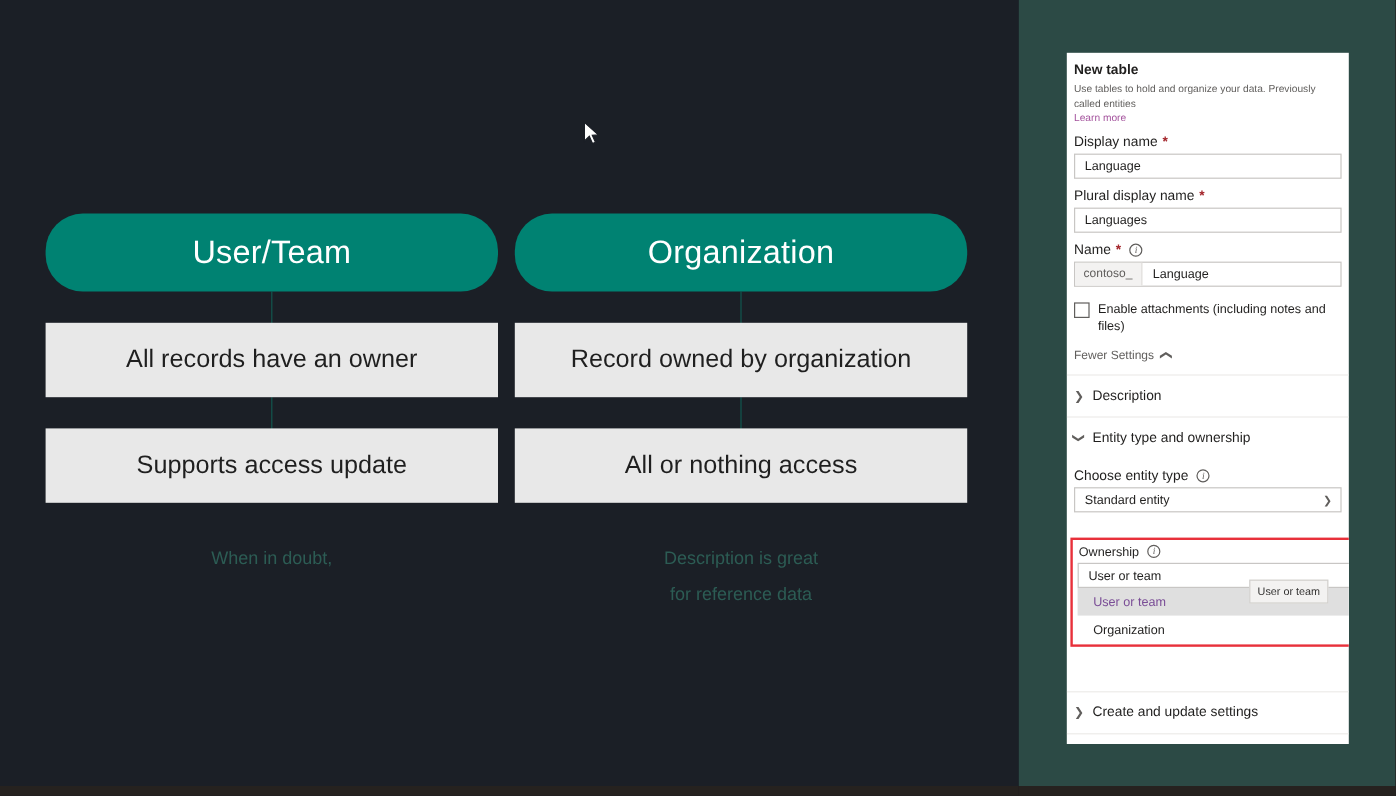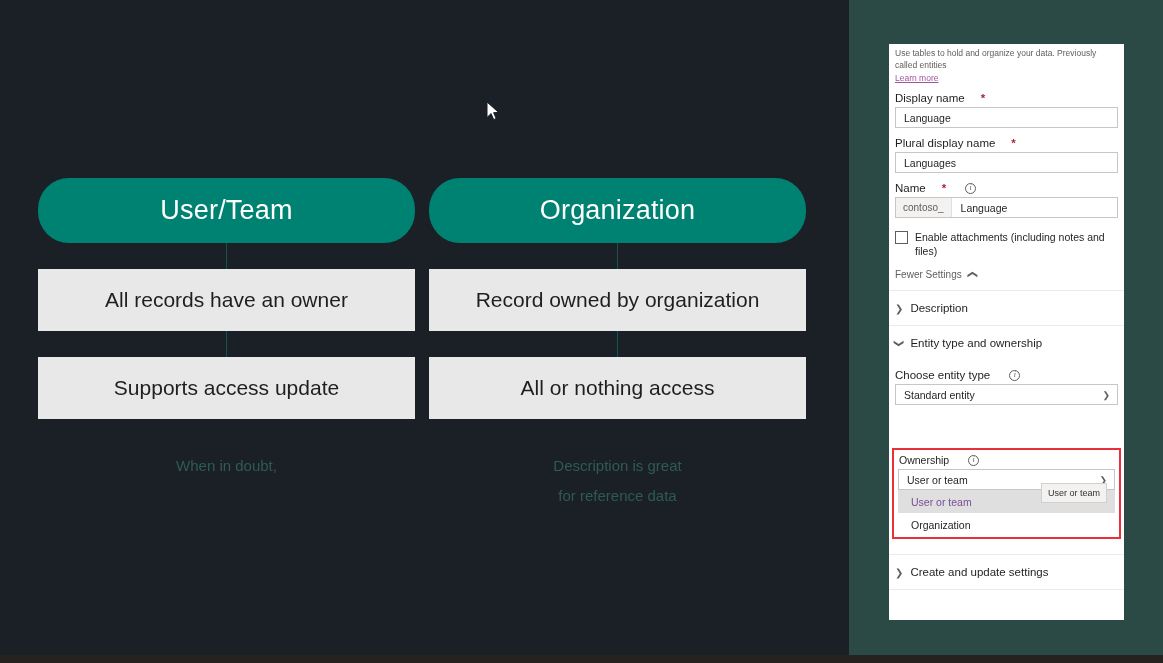--- a/index.html
+++ b/index.html
@@ -86,27 +86,27 @@
 
   .panel-title {
     font-size: 11.5px; font-weight: 700; color: #201f1e;
     padding: 9px 6px 0 6px;
   }
   .panel-sub {
     font-size: 8.5px; color: #605e5c; line-height: 12px;
     padding: 3px 6px 0 6px;
   }
   .learn-more {
-    font-size: 8.5px; color: #a4539d; text-decoration: underline;
+    font-size: 8.5px; color: #a4539d; 
     padding: 0 6px; display: inline-block; cursor: pointer;
   }
 
   .field-label {
     font-size: 11.5px; color: #201f1e; font-weight: 400;
-    padding: 9px 6px 3px 6px; display: flex; align-items: center; gap: 16px;
+    padding: 9px 6px 3px 6px; display: flex; gap: 4px;
   }
   .req { color: #a4262c; font-weight: 700; }
 
   .info-icon {
     display: inline-flex; align-items: center; justify-content: center;
     width: 11px; height: 11px; border: 1px solid #605e5c;
     border-radius: 50%; font-size: 8px; line-height: 1;
     color: #605e5c; font-style: italic; font-family: "Liberation Serif", serif;
     margin-left: 3px;
   }
@@ -158,21 +158,21 @@
     border: 1px solid #c8c6c4; background: #fff;
     display: flex; align-items: center; justify-content: space-between;
     font-size: 10.5px; color: #201f1e; padding: 0 7px 0 8px;
     cursor: pointer;
   }
   .dd .caret { color: #605e5c; font-size: 9px; }
 
   
   #ownership-block {
     position: absolute; left: 3px; top: 404px;
-    width: 229px;
+    width: 270px;
     border: 2px solid #e8303a;
     background: #fff;
     padding-bottom: 1px;
   }
   #ownership-block .field-label { padding: 4px 5px 3px 5px; font-size: 10.5px; }
   #ownership-block .dd { margin: 0 4px; }
 
   .dd-menu {
     margin: 0 4px; background: #fff;
     border: none;
@@ -242,20 +242,21 @@
 
     </div>
     <div class="slide-bottom-strip"></div>
   </div>
 
   <div id="app-backdrop"></div>
   <div id="app-bottom-strip"></div>
 
   <div id="panel">
 
+    <div class="panel-title">New table</div>
     <div class="panel-sub">Use tables to hold and organize your data. Previously called entities</div>
     <a class="learn-more">Learn more</a>
 
     
     <div class="field-label">
       <span>Display name</span>
       <span class="req">*</span>
     </div>
     <div class="txtbox">
       <span class="val">Language</span>

